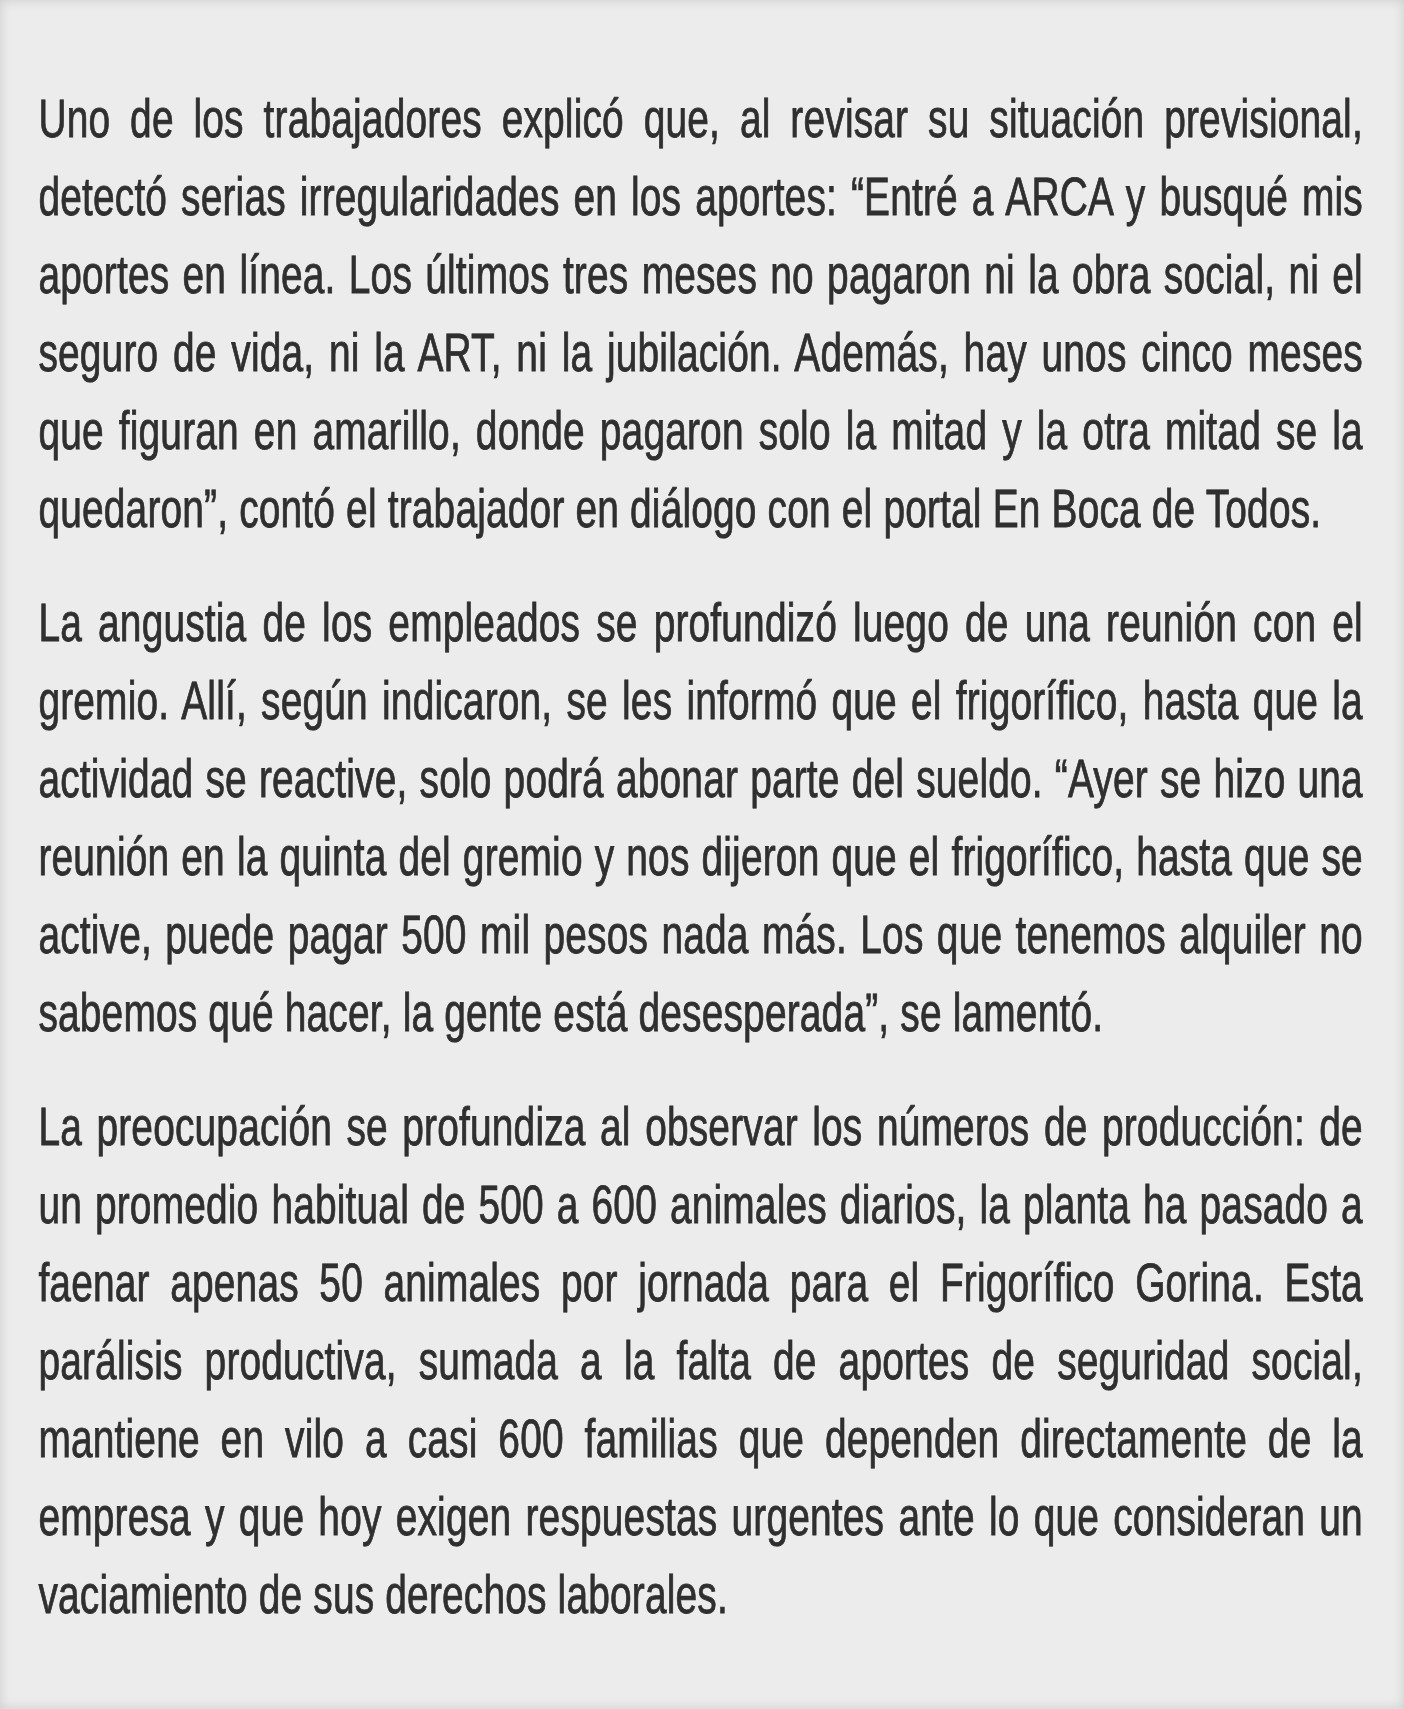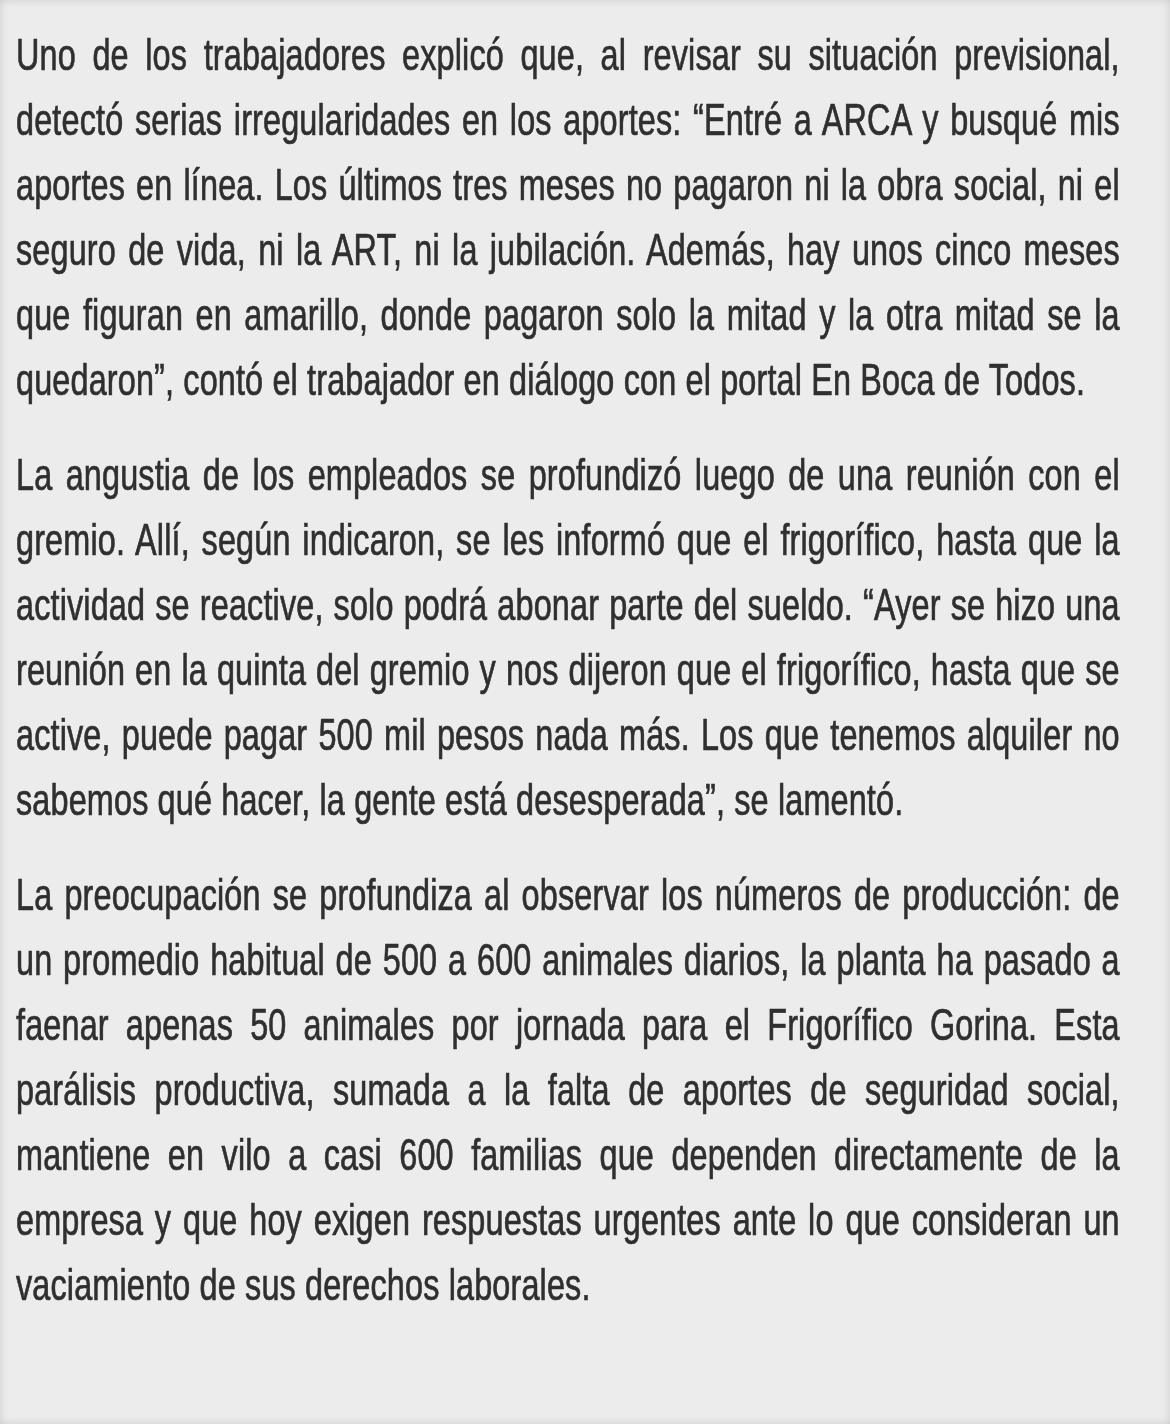--- a/index.html
+++ b/index.html
@@ -13,21 +13,22 @@
     overflow: hidden;
     position: relative;
   }
   .vignette {
     position: absolute;
     inset: 0;
     pointer-events: none;
     box-shadow: inset 0 0 10px rgba(0,0,0,0.14);
   }
   .article {
-    padding: 22px 16px;
+    padding: 22px 32px;
+    margin-top: 44px;
   }
   
   .condense {
     width: 1533px;               
     transform: scaleX(0.72);
     transform-origin: top left;
   }
   .condense p {
     margin: 0 0 30px 0;
     font-family: "Liberation Sans", sans-serif;

